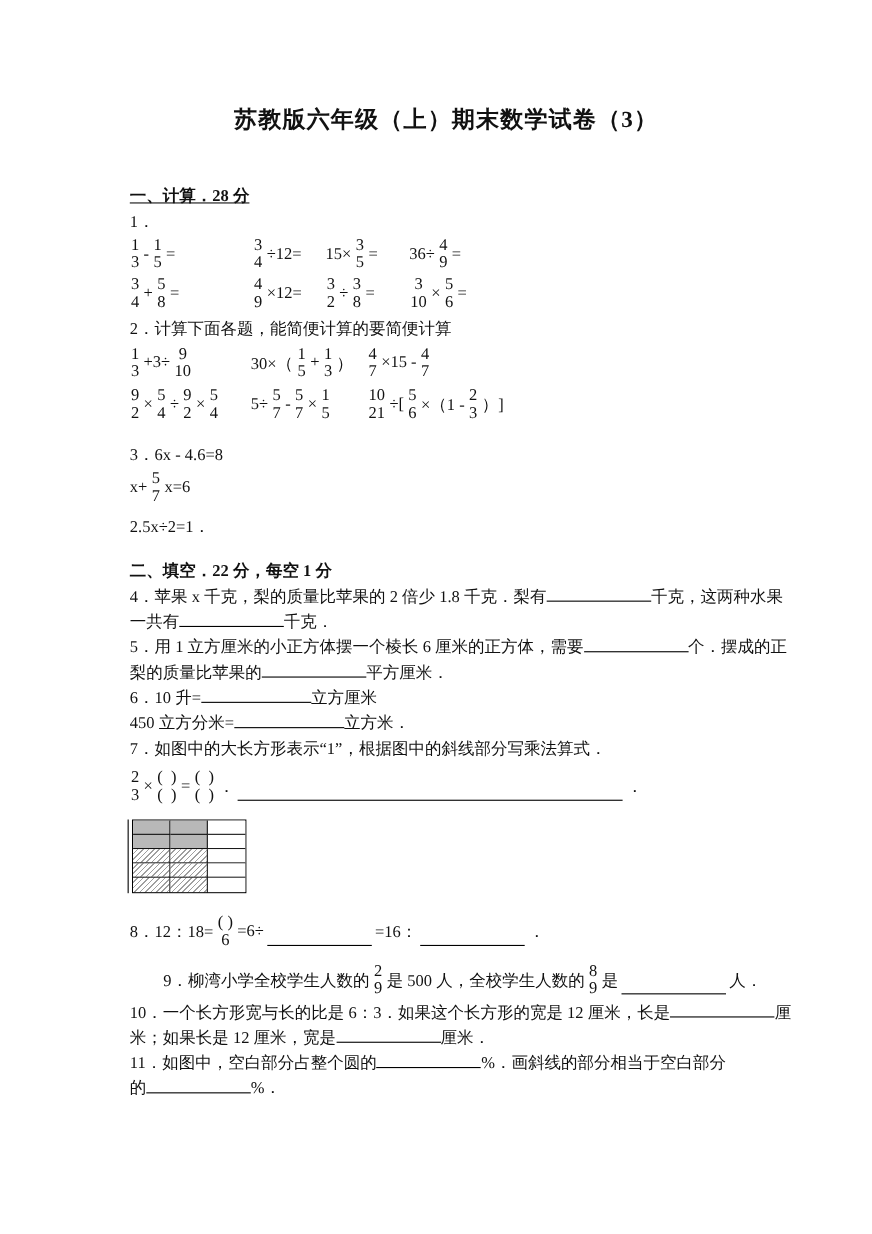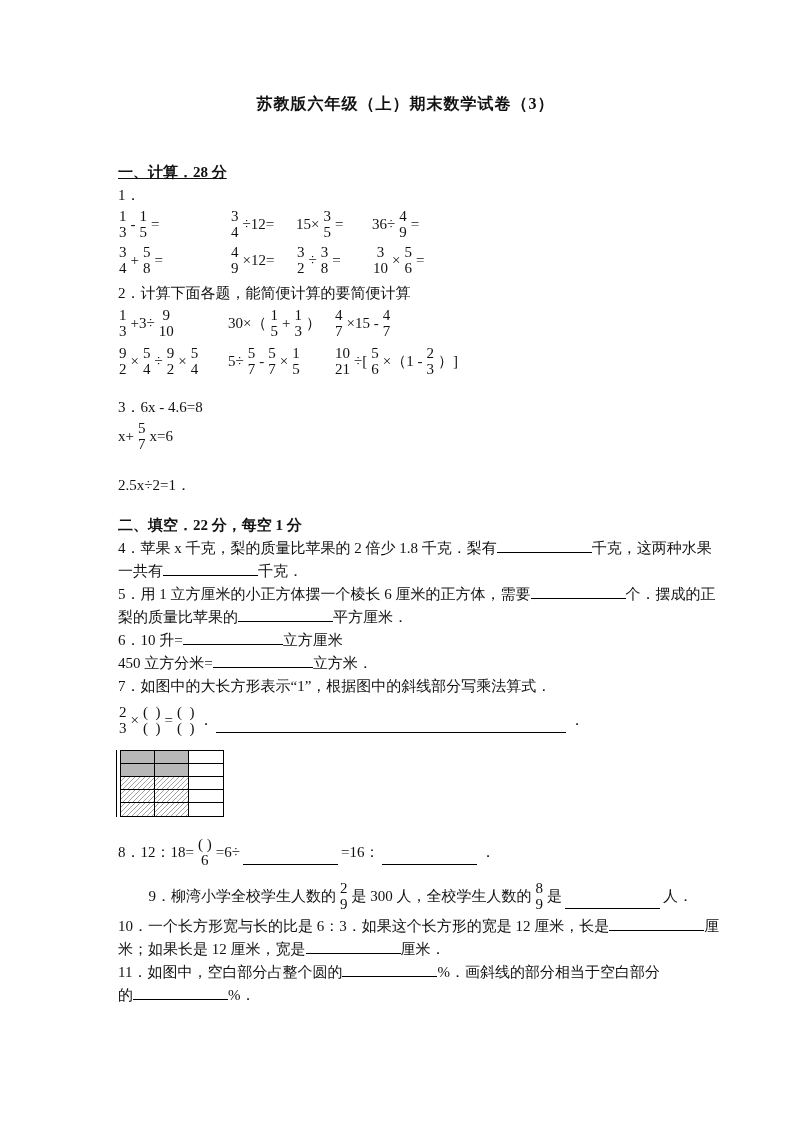--- a/index.html
+++ b/index.html
@@ -3,21 +3,21 @@
 <meta charset="utf-8">
 <style>
   html,body{margin:0;padding:0;background:#ffffff;}
   body{
     width:793px;height:1122px;overflow:hidden;color:#111;
     font-family:"Liberation Serif","DejaVu Serif",serif;
     font-size:15px;
   }
   .content{box-sizing:border-box;width:793px;padding:94px 100px 0 118px;}
 
-  .title{font-size:16px;font-weight:bold;text-align:center;letter-spacing:1px;white-space:nowrap;}
+  .title{font-size:21px;font-weight:bold;text-align:center;letter-spacing:1px;white-space:nowrap;}
 
   .sec-heading{font-weight:bold;font-size:15px;line-height:23px;white-space:nowrap;}
   .s1{margin-top:46px;text-decoration:underline;}
   .s2{margin-top:18px;}
 
   .textline{line-height:22px;white-space:nowrap;}
 
   
   .line{line-height:23px;white-space:nowrap;}
   .blank{display:inline-block;height:14px;border-bottom:1px solid #000;}
@@ -26,21 +26,21 @@
   .expr{display:inline-flex;align-items:center;gap:3px;white-space:nowrap;}
   .expr .blank{transform:translateY(5px);}
   .frac{display:inline-flex;flex-direction:column;align-items:center;line-height:1.08;padding:0 1px;}
   .frac span{display:block;text-align:center;}
 
   .row4{display:grid;grid-template-columns:112px 66px 76px auto;align-items:center;min-height:36px;}
   .row3{display:grid;grid-template-columns:110px 106px auto;align-items:center;min-height:38px;}
   .exprline{display:flex;align-items:center;min-height:36px;}
   .q2h{margin-top:4px;}
   .q3h{margin-top:16px;}
-  .q3c{margin-top:20px;}
+  .q3c{margin-top:8px;}
   .q7eq{min-height:40px;margin-top:2px;}
 
   
   .fig-wrap{position:relative;margin:10px 0 12px 2px;width:104px;}
   .fig-wrap::before{content:"";position:absolute;left:-4px;top:0;bottom:0;width:1px;background:#000;}
   .fig-grid{display:grid;grid-template-columns:repeat(3,34px);border:1px solid #000;width:max-content;background:#fff;}
   .cell{width:34px;height:13px;box-sizing:border-box;border-right:1px solid #000;border-bottom:1px solid #000;}
   .cell:nth-child(3n){border-right:none;}
   .cell:nth-last-child(-n+3){border-bottom:none;}
   .cell.solid{background:#b8b8b8;}
@@ -318,21 +318,21 @@
         <span class="tok">．</span>
       </span>
   </div>
   <div class="exprline q9row">
     <span class="expr">
         <span class="tok">9．柳湾小学全校学生人数的</span>
         <span class="frac">
           <span>2</span>
           <span>9</span>
         </span>
-        <span class="tok">是 300 人，全校学生人数的</span>
+        <span class="tok">是 500 人，全校学生人数的</span>
         <span class="frac">
           <span>8</span>
           <span>9</span>
         </span>
         <span class="tok">是</span>
         <span class="blank" style="width: 95px;"></span>
         <span class="tok">人．</span>
       </span>
   </div>
 

